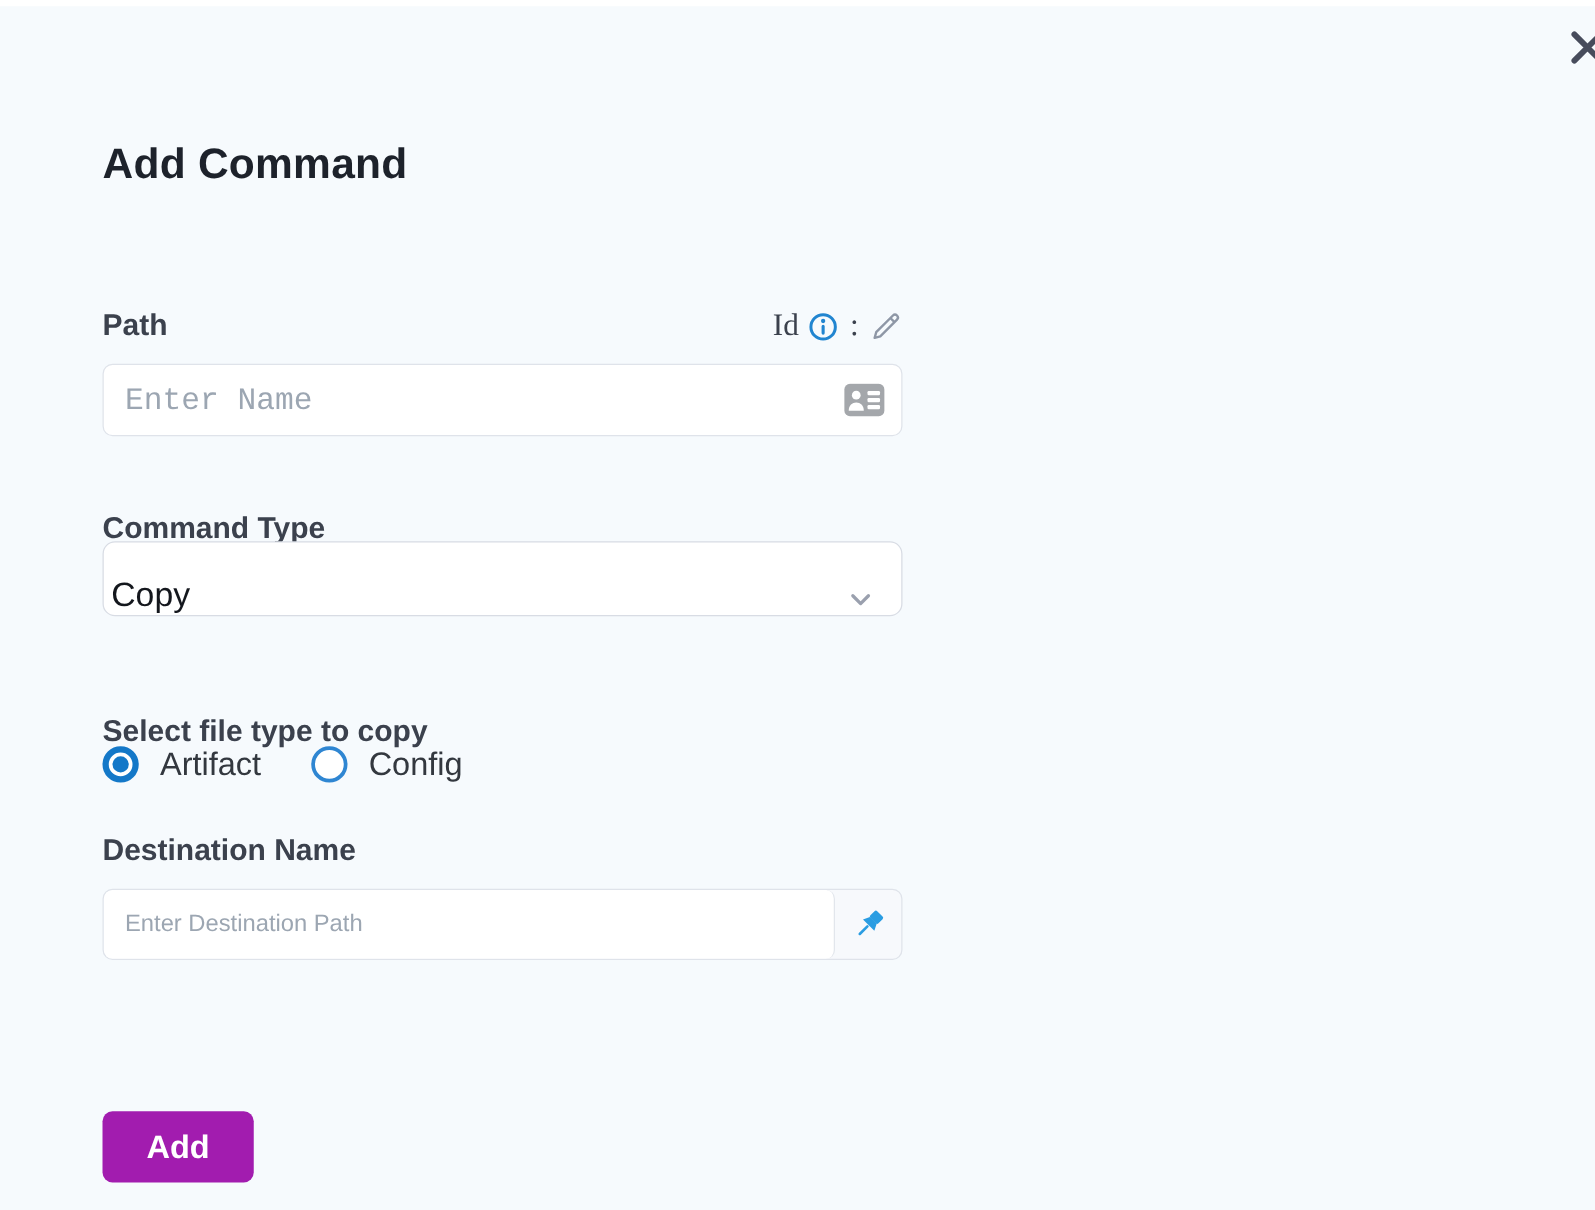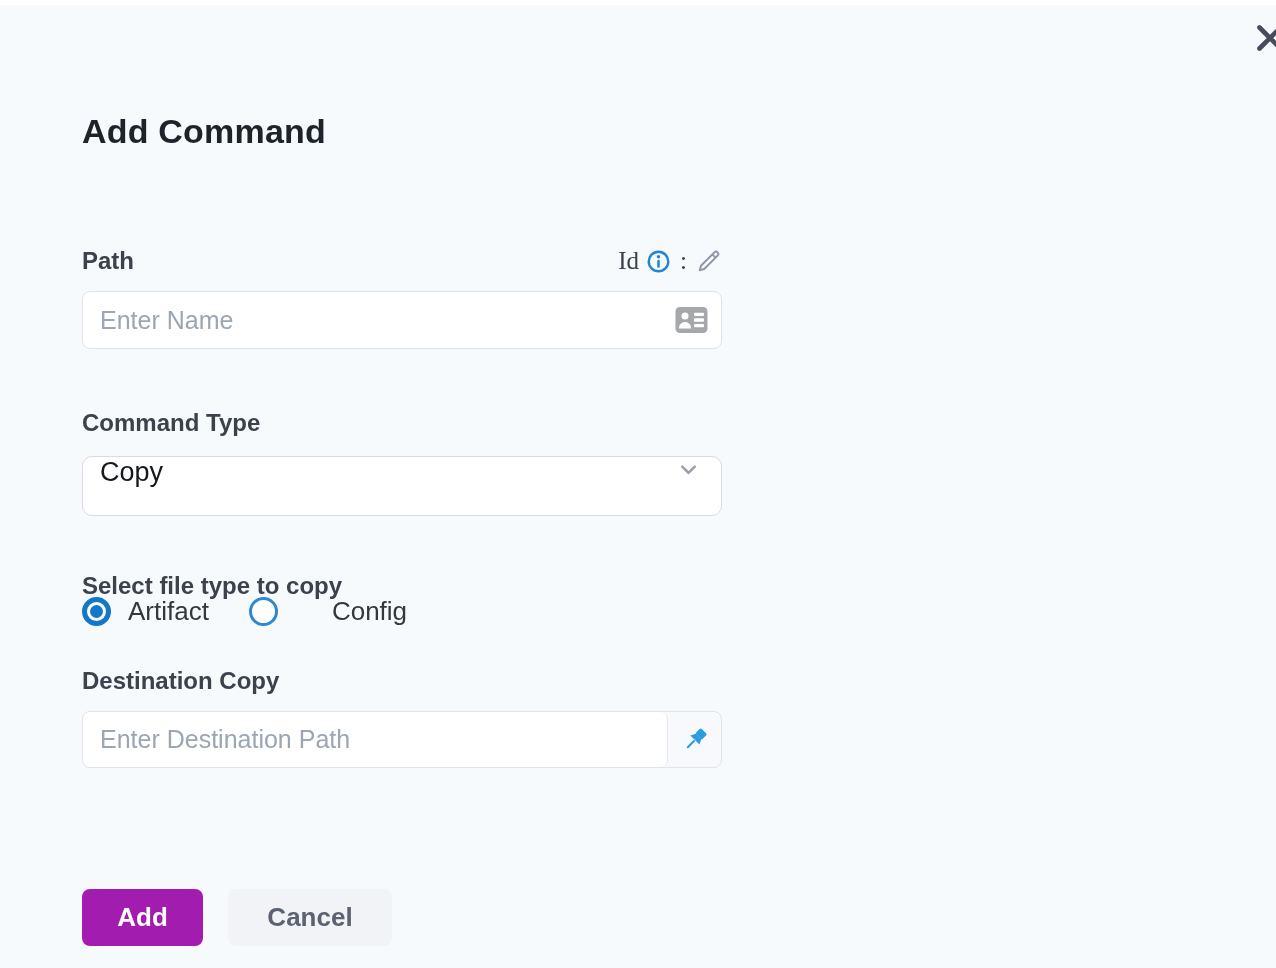--- a/index.html
+++ b/index.html
@@ -44,48 +44,48 @@
 
   .text-input-wrap {
     position: absolute; left: 0; width: 640px; height: 58px;
     background: #ffffff;
     border: 1px solid #dfe3ea; border-radius: 8px;
   }
   .text-input-wrap input {
     width: 100%; height: 100%;
     border: none; outline: none; background: transparent;
     padding: 0 56px 0 17px;
-    font-family: Liberation Sans, sans-serif;
+    font-family: Liberation Mono, monospace;
     font-size: 25px; color: #1d222b; border-radius: 8px;
   }
   .text-input-wrap input::placeholder { color: #9ca6b2; opacity: 1; }
   .input-trailing-icon {
     position: absolute; right: 13px; top: 50%; transform: translateY(-50%);
   }
   .name-input-wrap { top: 291px; }
 
   .cmdtype-label { position: absolute; left: 0; top: 409px; }
 
   .select-box {
-    position: absolute; left: 0; top: 456px; width: 640px; height: 60px;
+    position: absolute; left: 0; top: 433px; width: 640px; height: 60px;
     background: #ffffff; border: 1px solid #d8dce4; border-radius: 10px;
-    display: flex; align-items: flex-start;
-    padding: 0 20px 0 17px;
+    display: flex; align-items: flex-end;
+    padding: 0 20px 0 6px;
     cursor: pointer;
   }
   .select-value { font-size: 27px; color: #14171d; flex: 1; }
 
   .filetype-label { position: absolute; left: 0; top: 572px; }
 
   .radio-row {
     position: absolute; left: 0; top: 596px; height: 30px;
     display: flex; align-items: center;
   }
   .radio-option { display: flex; align-items: center; cursor: pointer; }
-  .radio-option + .radio-option { margin-left: 40px; gap: 37px; }
+  .radio-option + .radio-option { margin-left: 40px; }
   .radio-circle {
     width: 29px; height: 29px; border-radius: 50%;
     background: #ffffff; position: relative; flex: 0 0 auto;
   }
   .radio-circle.selected { border: 5px solid #1478c8; }
   .radio-circle.selected::after {
     content: ''; position: absolute; inset: 3px;
     background: #1478c8; border-radius: 50%;
   }
   .radio-circle.unselected { border: 3px solid #2f86d2; }
@@ -100,21 +100,21 @@
     display: flex; overflow: hidden;
   }
   .addon-field .inner-input {
     flex: 1; height: 100%;
     background: #ffffff;
     border: none; border-right: 1px solid #e2e6ec;
     border-radius: 7px;
     outline: none;
     padding: 0 17px;
     font-family: "Liberation Sans", "DejaVu Sans", sans-serif;
-    font-size: 25px; color: #1d222b;
+    font-size: 19px; color: #1d222b;
   }
   .addon-field .inner-input::placeholder { color: #9ca6b2; opacity: 1; }
   .addon-pin {
     width: 53px; display: flex; align-items: center; justify-content: center;
     cursor: pointer;
   }
 
   .button-row {
     position: absolute; left: 0; top: 889px;
     display: flex; gap: 25px;
@@ -198,35 +198,34 @@
     <label class="radio-option">
       <span class="radio-circle selected"></span>
       <span class="radio-label">Artifact</span>
     </label>
     <label class="radio-option">
       <span class="radio-circle unselected"></span>
       <span class="radio-label">Config</span>
     </label>
   </div>
 
-  <span class="field-label dest-label">Destination Copy</span>
+  <span class="field-label dest-label">Destination Name</span>
 
   <div class="addon-field">
     <input type="text" class="inner-input" placeholder="Enter Destination Path" style="">
     <span class="addon-pin">
       <span class="icon">
         <svg width="28" height="28" viewBox="0 0 24 24">
           <g transform="rotate(45 12 12)" fill="#2a9de2">
             <rect x="8.1" y="1.2" width="7.8" height="6.6" rx="1.3"></rect>
             <path d="M8.7 7.6l-2.2 4.5h11L15.3 7.6z"></path>
             <rect x="11.1" y="12.4" width="1.8" height="9.2" rx="0.9"></rect>
           </g>
         </svg>
       </span>
     </span>
   </div>
 
   <div class="button-row">
     <button class="btn btn-primary">Add</button>
-    <button class="btn btn-secondary">Cancel</button>
   </div>
 
 </div>
 
 </body></html>

